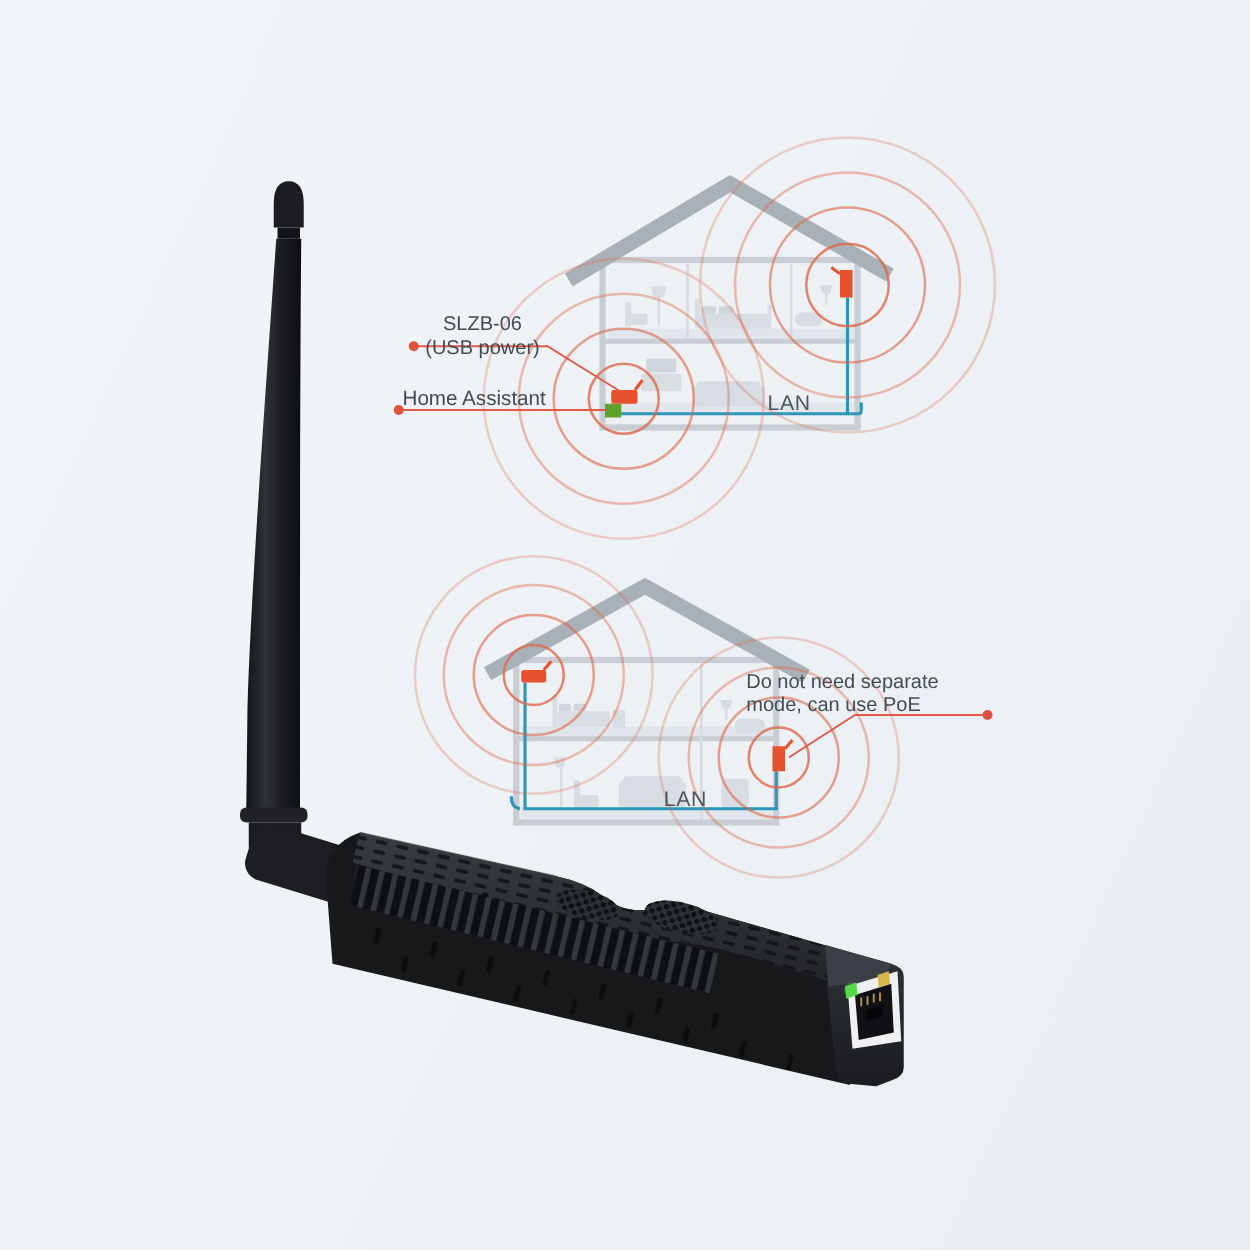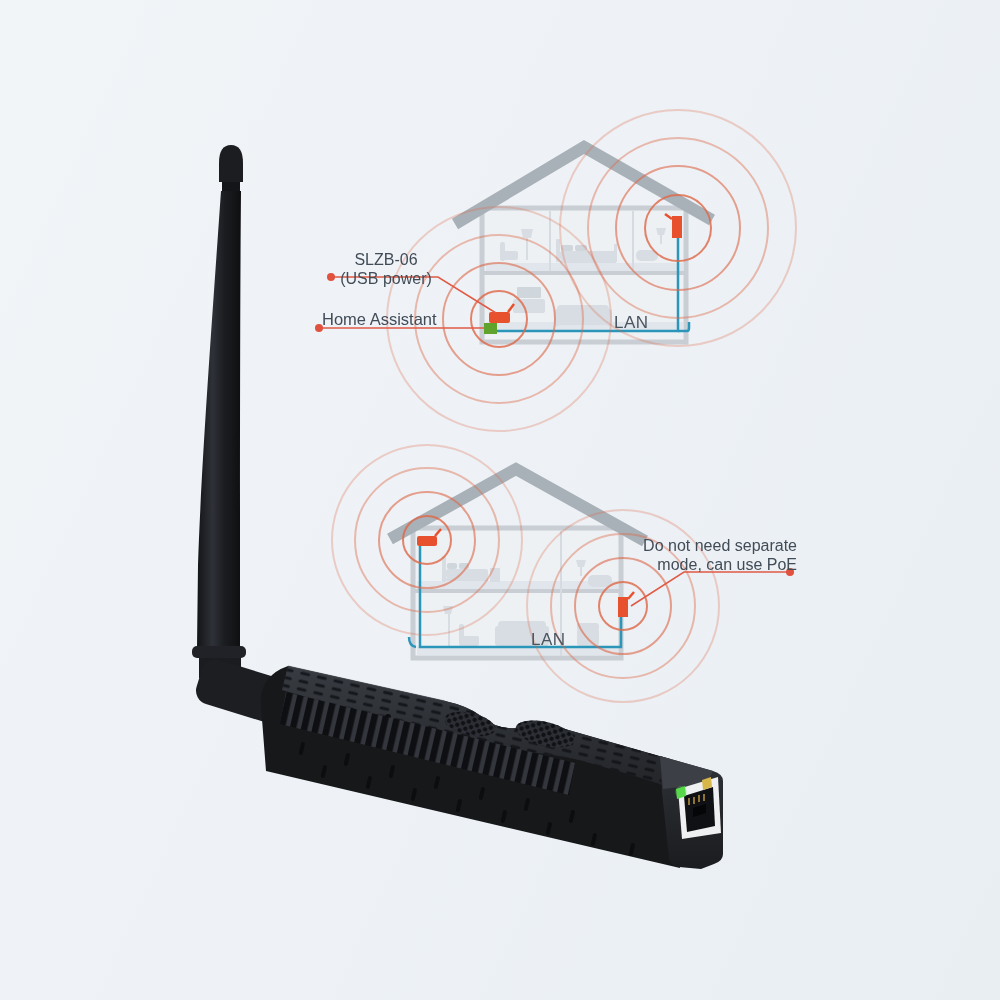--- a/index.html
+++ b/index.html
@@ -7,21 +7,21 @@
     position:relative;width:1000px;height:1000px;overflow:hidden;
     background:linear-gradient(115deg,#f1f5f8 0%,#eef2f6 45%,#e9eef3 100%);
     font-family:"Liberation Sans", sans-serif;
   }
   .stage svg{position:absolute;left:0;top:0;}
   .lbl{
     position:absolute;color:#414c57;line-height:19px;
     -webkit-font-smoothing:antialiased;
   }
   .lbl-center{text-align:center;}
-  .lbl-right{text-align:right;}
+  .lbl-right{}
   .device-label{left:330px;top:238px;width:112px;font-size:16px;margin-top:12px;}
   .server-label{left:322px;top:310px;font-size:16.5px;white-space:nowrap;}
   .lan-top{left:614px;top:313px;font-size:17px;color:#4b5560;letter-spacing:.5px;}
   .caption{
     left:365px;top:380px;width:428px;font-size:15px;color:#4d5863;
     white-space:nowrap;overflow:hidden;
   }
   .poe-label{left:597px;top:536px;width:200px;font-size:16px;}
   .lan-bottom{left:531px;top:630px;font-size:17px;color:#4b5560;letter-spacing:.5px;}
 </style>

